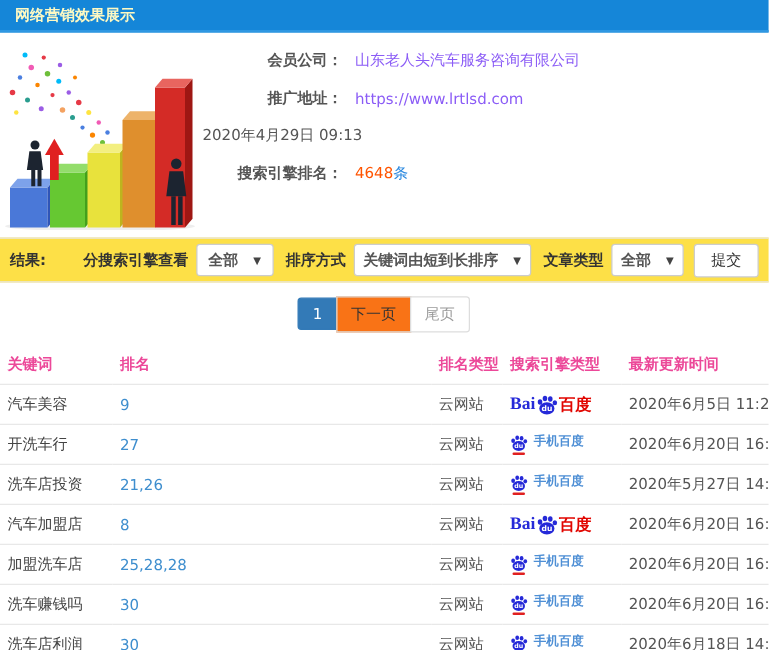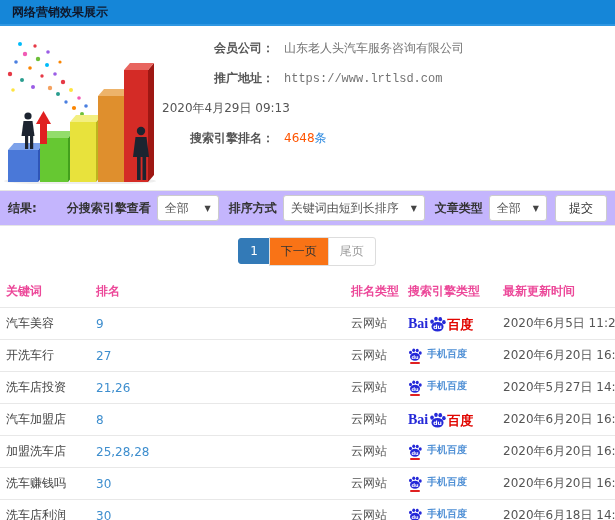--- a/index.html
+++ b/index.html
@@ -1,44 +1,44 @@
 <!DOCTYPE html>
 <html><head>
 <meta charset="utf-8">
 <style>
   * { box-sizing: border-box; margin: 0; padding: 0; }
   html,body { width:615px; height:520px; overflow:hidden; background:#fff;
     font-family:"DejaVu Sans","Liberation Sans",sans-serif; font-size:12px; color:#444; }
 
   
   .titlebar { height:26px; background:#1586d8; border-bottom:2px solid #2f97e2;
-    color:#0f172a; font-weight:bold; line-height:24px; padding-left:12px; font-size:12px; }
+    color:#fef9c3; font-weight:bold; line-height:24px; padding-left:12px; font-size:12px; }
 
   
   .top { display:flex; padding:6px 0 4px 0; height:164px; }
   .promo { width:162px; height:152px; flex:0 0 162px; }
   .info { padding-top:8px; }
   .info-row { margin-bottom:13px; display:flex; align-items:center; }
   .info-label { display:inline-block; width:112px; text-align:right; font-weight:bold;
     color:#555; margin-right:10px; white-space:nowrap; }
-  .info-link { color:#737373; text-decoration:none; cursor:pointer;font-family:Liberation Mono, monospace; }
+  .info-link { color:#8b5cf6; text-decoration:none; cursor:pointer; }
   .info-text { color:#555; }
   .hl-num { color:#ff5400; }
   .hl-unit { color:#2f8be0; }
 
   
-  .filterbar { height:36px; background:#c4b5fd; border-top:1px solid #e6e6e6;
+  .filterbar { height:36px; background:#fde047; border-top:1px solid #e6e6e6;
     border-bottom:1px solid #e6e6e6; display:flex; align-items:center;
     justify-content:space-between; padding:0 8px; }
   .result-label { font-weight:bold; color:#333; }
   .filter-controls { display:flex; align-items:center; }
   .filter-controls .flabel { font-weight:bold; color:#333; margin:0 6px 0 10px; white-space:nowrap; }
-  .select { display:inline-flex; align-items:center; justify-content:space-between;
+  .select { display:inline-flex; align-items:center; justify-content:center;
     background:#fff; border:1px solid #ccc; border-radius:3px; height:26px;
-    padding:0 7px; color:#555; cursor:pointer; white-space:nowrap; }
+    padding:0 7px; color:#555; cursor:pointer; white-space:nowrap;font-weight:bold; }
   .select .caret { font-size:8px; color:#444; margin-left:12px; }
   .sel-engine { min-width:62px; }
   .sel-sort  { min-width:120px; }
   .sel-article { min-width:56px; }
   .submit-btn { height:27px; margin-left:8px; padding:0 13px; background:#fff;
     border:1px solid #ccc; border-radius:3px; color:#333; font-size:12px; cursor:pointer; }
 
   
   .pagination { text-align:center; margin:11px 0 10px 0; }
   .page-btn { display:inline-block; padding:5px 11px; border:1px solid #ddd;

